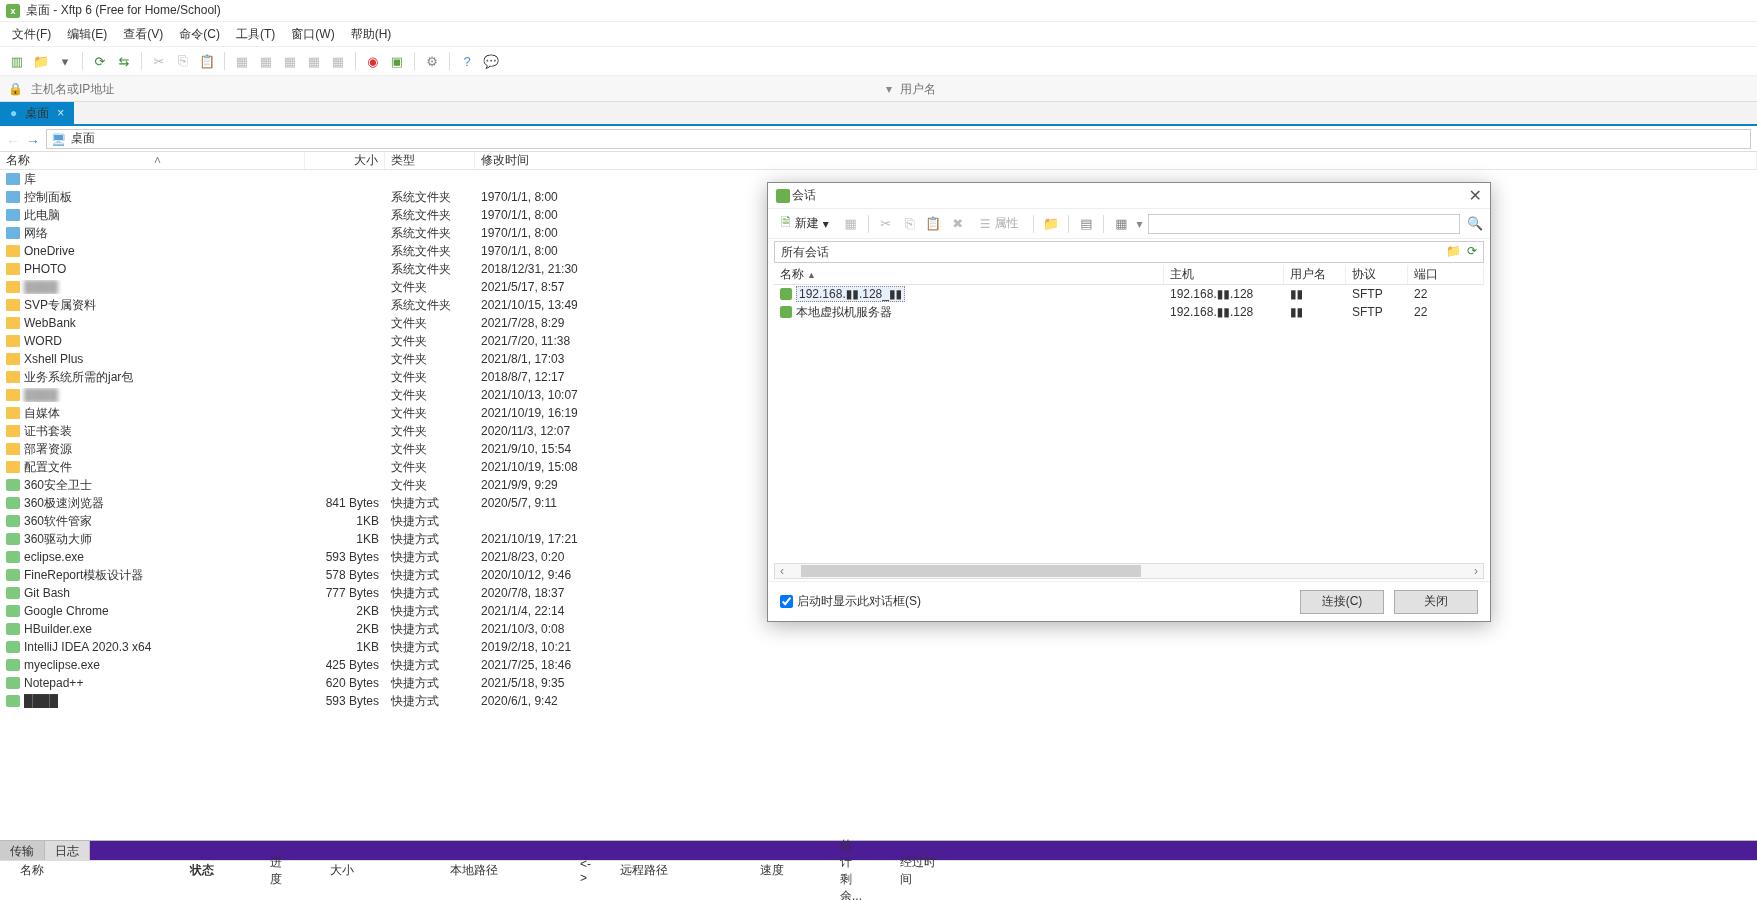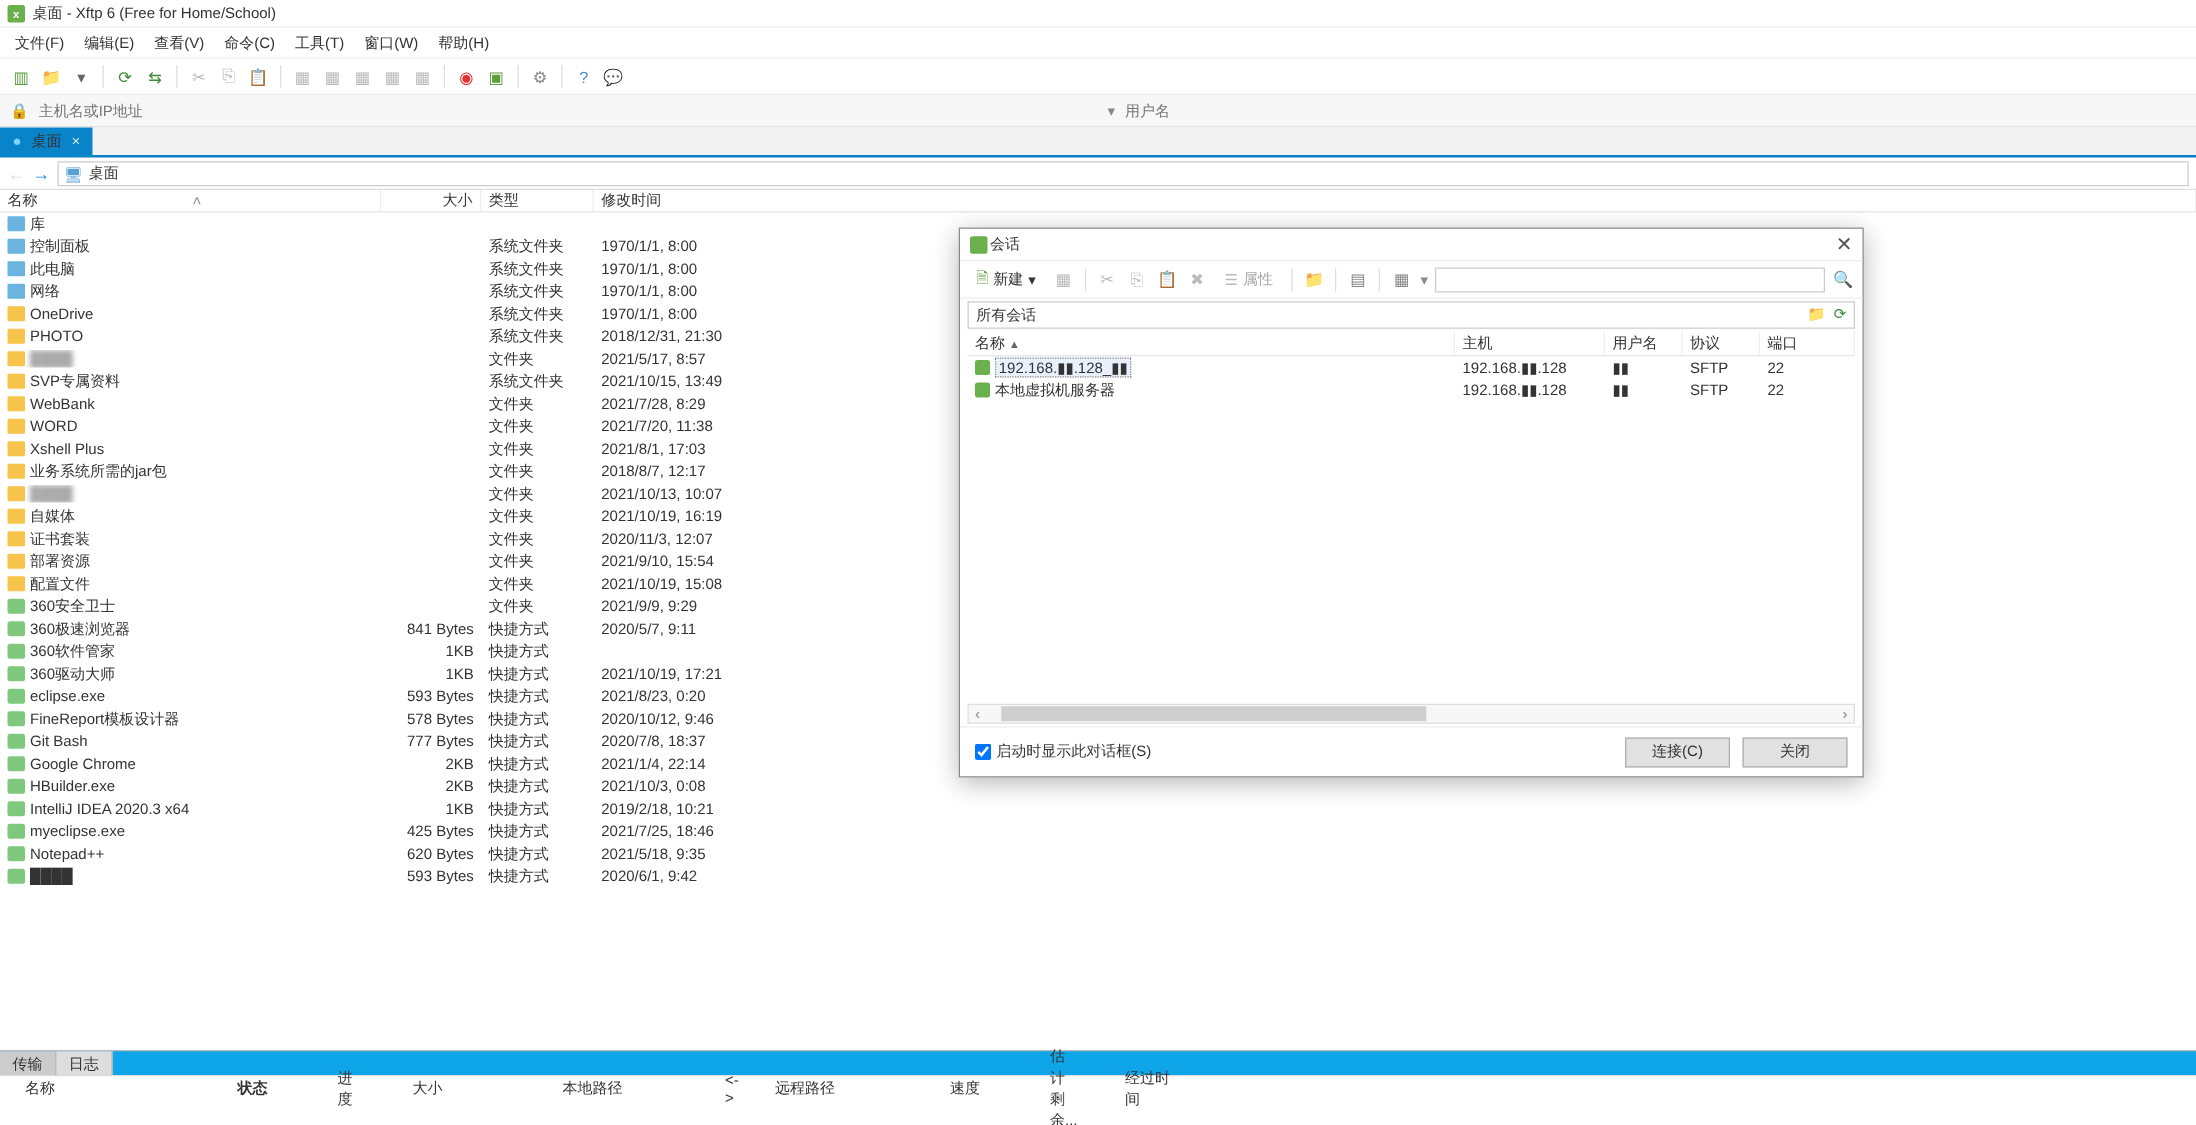--- a/index.html
+++ b/index.html
@@ -35,21 +35,21 @@
 .cell{padding:0 6px;white-space:nowrap;overflow:hidden}
 .cell.name{width:305px;display:flex;align-items:center;gap:4px}
 .cell.size{width:80px;text-align:right}
 .cell.type{width:90px}
 .cell.mod{flex:1}
 .fico{width:14px;height:12px;display:inline-block}
 .ico-folder{background:#f8c44c;border-radius:1px}
 .ico-sys{background:#6bb3e0;border-radius:1px}
 .ico-app{background:#7ec97e;border-radius:2px}
 .blur{filter:blur(2px);color:#aaa}
-.bottomtabs{position:absolute;left:0;right:0;bottom:40px;height:20px;background:#0ea5e9;display:flex;border-top:1px solid #bbb}
+.bottomtabs{position:absolute;left:0;right:0;bottom:40px;height:20px;background:#4c1d95;display:flex;border-top:1px solid #bbb}
 .btab{padding:2px 10px;background:#ddd;border-right:1px solid #bbb}
 .btab.active{background:#ccc}
 .statcols{position:absolute;left:0;right:0;bottom:20px;height:20px;display:flex;border-top:1px solid #ddd;background:#fff;align-items:center}
 .scol{padding:0 20px;color:#333}
 
 .dialog{position:absolute;left:767px;top:182px;width:724px;height:440px;background:#fff;border:1px solid #888;box-shadow:0 4px 20px rgba(0,0,0,.3)}
 .dlg-title{height:26px;display:flex;align-items:center;justify-content:space-between;padding:0 8px;border-bottom:1px solid #eee}
 .dlg-title .left{display:flex;gap:2px;align-items:center}
 .dlg-title .logo{width:14px;height:14px;background:#6ab04c;border-radius:2px}
 .dlg-title .x{font-size:16px;color:#555;cursor:default}

